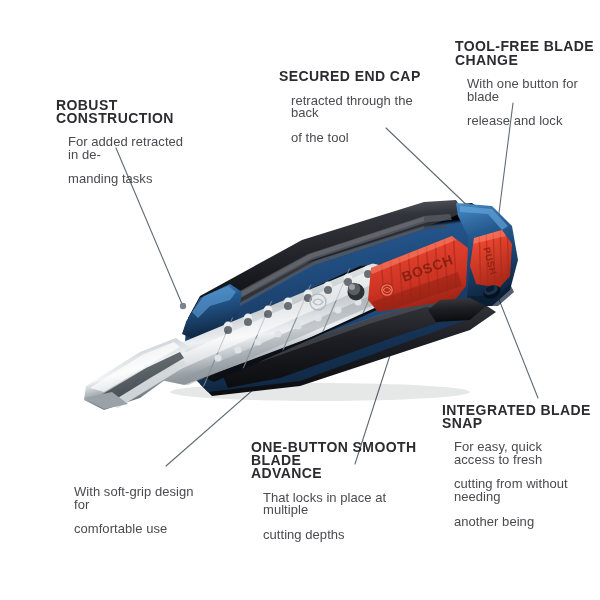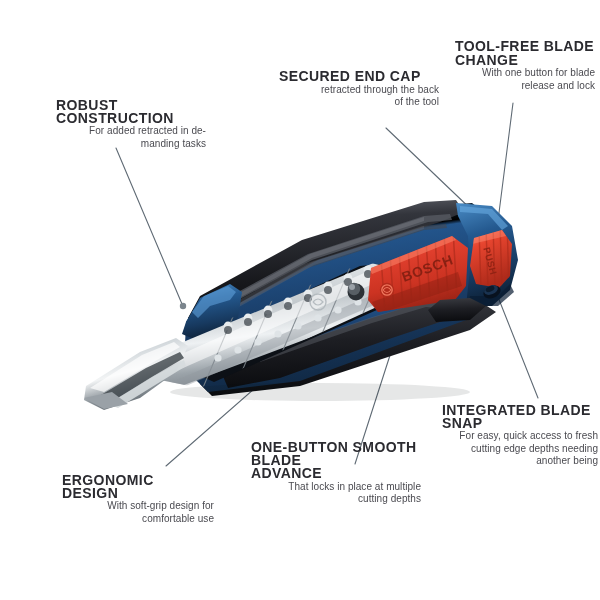--- a/index.html
+++ b/index.html
@@ -12,22 +12,22 @@
   #stage{position:absolute;inset:0;width:600px;height:600px;}
 
   
   .callout{position:absolute;}
   .callout .head{
     font-size:14px;font-weight:bold;letter-spacing:.42px;
     color:#2b2b30;line-height:12.6px;text-transform:uppercase;
     margin:0 0 1px 0;
   }
   .callout .body{
-    font-size:10px;font-weight:normal;letter-spacing:.05px;
-    color:#4a4a50;line-height:12.6px;margin:0;text-align:right;
+    font-size:13px;font-weight:normal;letter-spacing:.05px;
+    color:#4a4a50;line-height:12.6px;margin:12px;
   }
   .c-robust{left:56px;top:99px;width:150px;}
   .c-endcap{left:279px;top:70px;width:160px;}
   .c-toolfree{left:455px;top:40px;width:140px;}
   .c-snap{left:442px;top:404px;width:156px;}
   .c-advance{left:251px;top:441px;width:170px;}
   .c-ergo{left:62px;top:474px;width:152px;}
 
   
   #art{position:absolute;left:0;top:0;width:600px;height:600px;}
@@ -305,30 +305,29 @@
   <div class="callout c-toolfree">
     <div class="head">TOOL-FREE BLADE</div>
     <div class="head">CHANGE</div>
     <div class="body">With one button for blade</div>
     <div class="body">release and lock</div>
   </div>
 
   <div class="callout c-snap">
     <div class="head">INTEGRATED BLADE SNAP</div>
     <div class="body">For easy, quick access to fresh</div>
-    <div class="body">cutting edge depths needing</div>
+    <div class="body">cutting from without needing</div>
     <div class="body">another being</div>
   </div>
 
   <div class="callout c-advance">
     <div class="head">ONE-BUTTON SMOOTH BLADE</div>
     <div class="head">ADVANCE</div>
     <div class="body">That locks in place at multiple</div>
     <div class="body">cutting depths</div>
   </div>
 
   <div class="callout c-ergo">
-    <div class="head">ERGONOMIC DESIGN</div>
     <div class="body">With soft-grip design for</div>
     <div class="body">comfortable use</div>
   </div>
 
 </div>
 
 </body></html>

